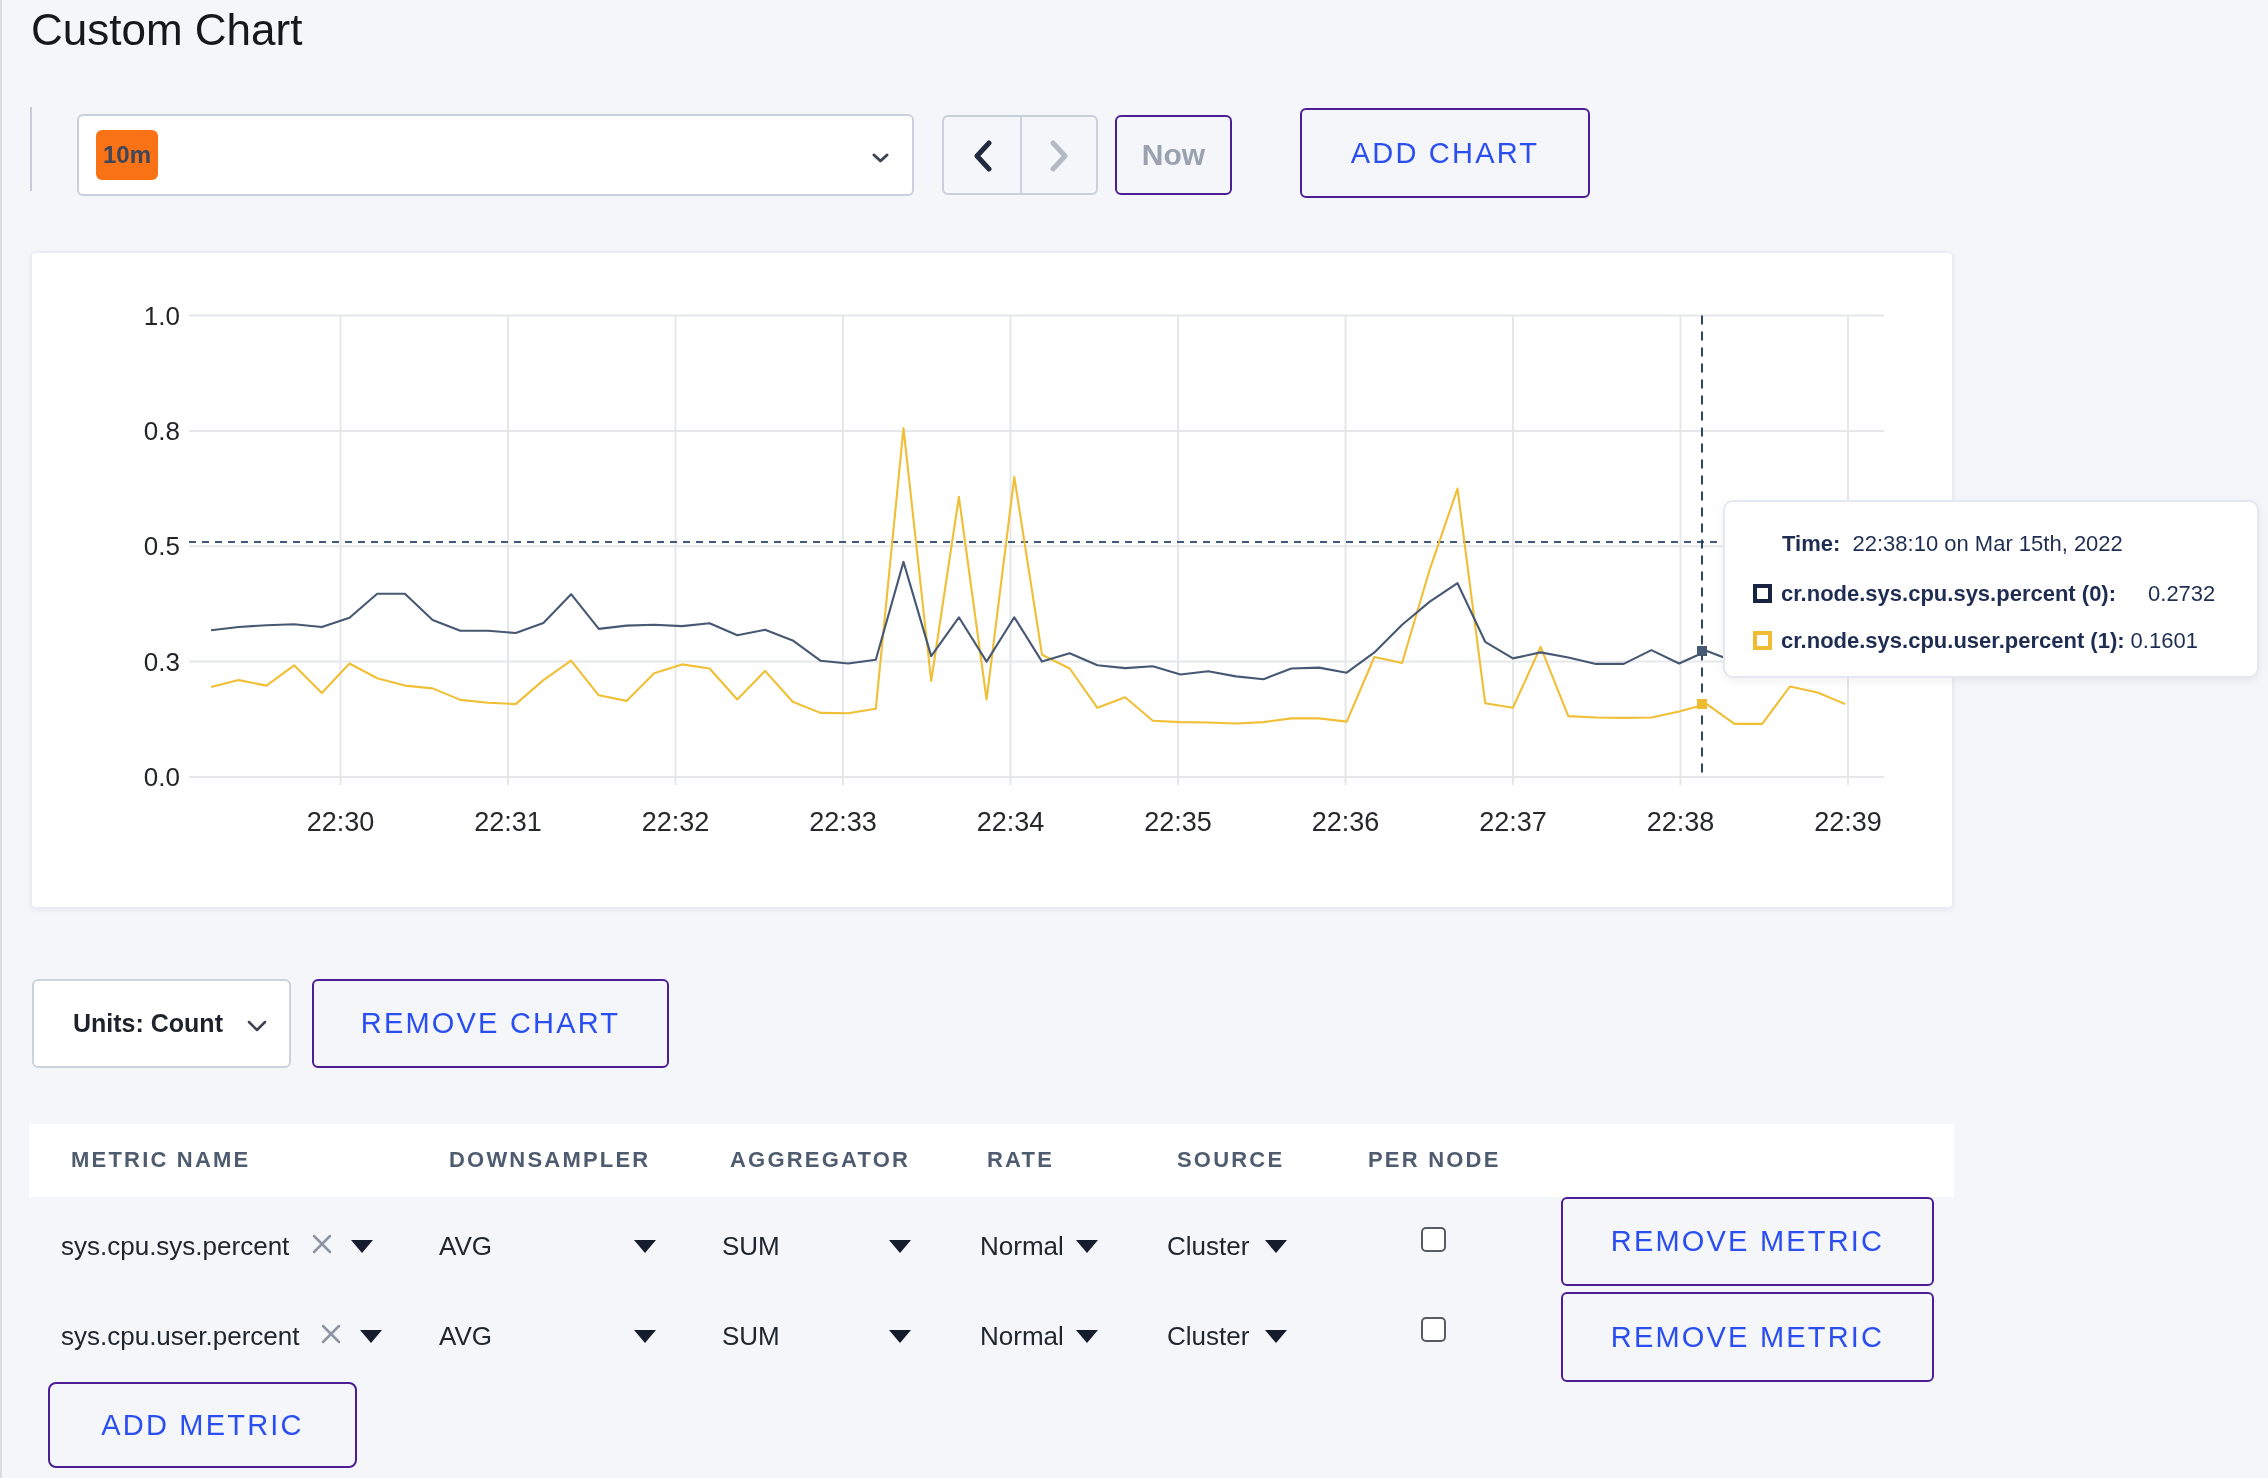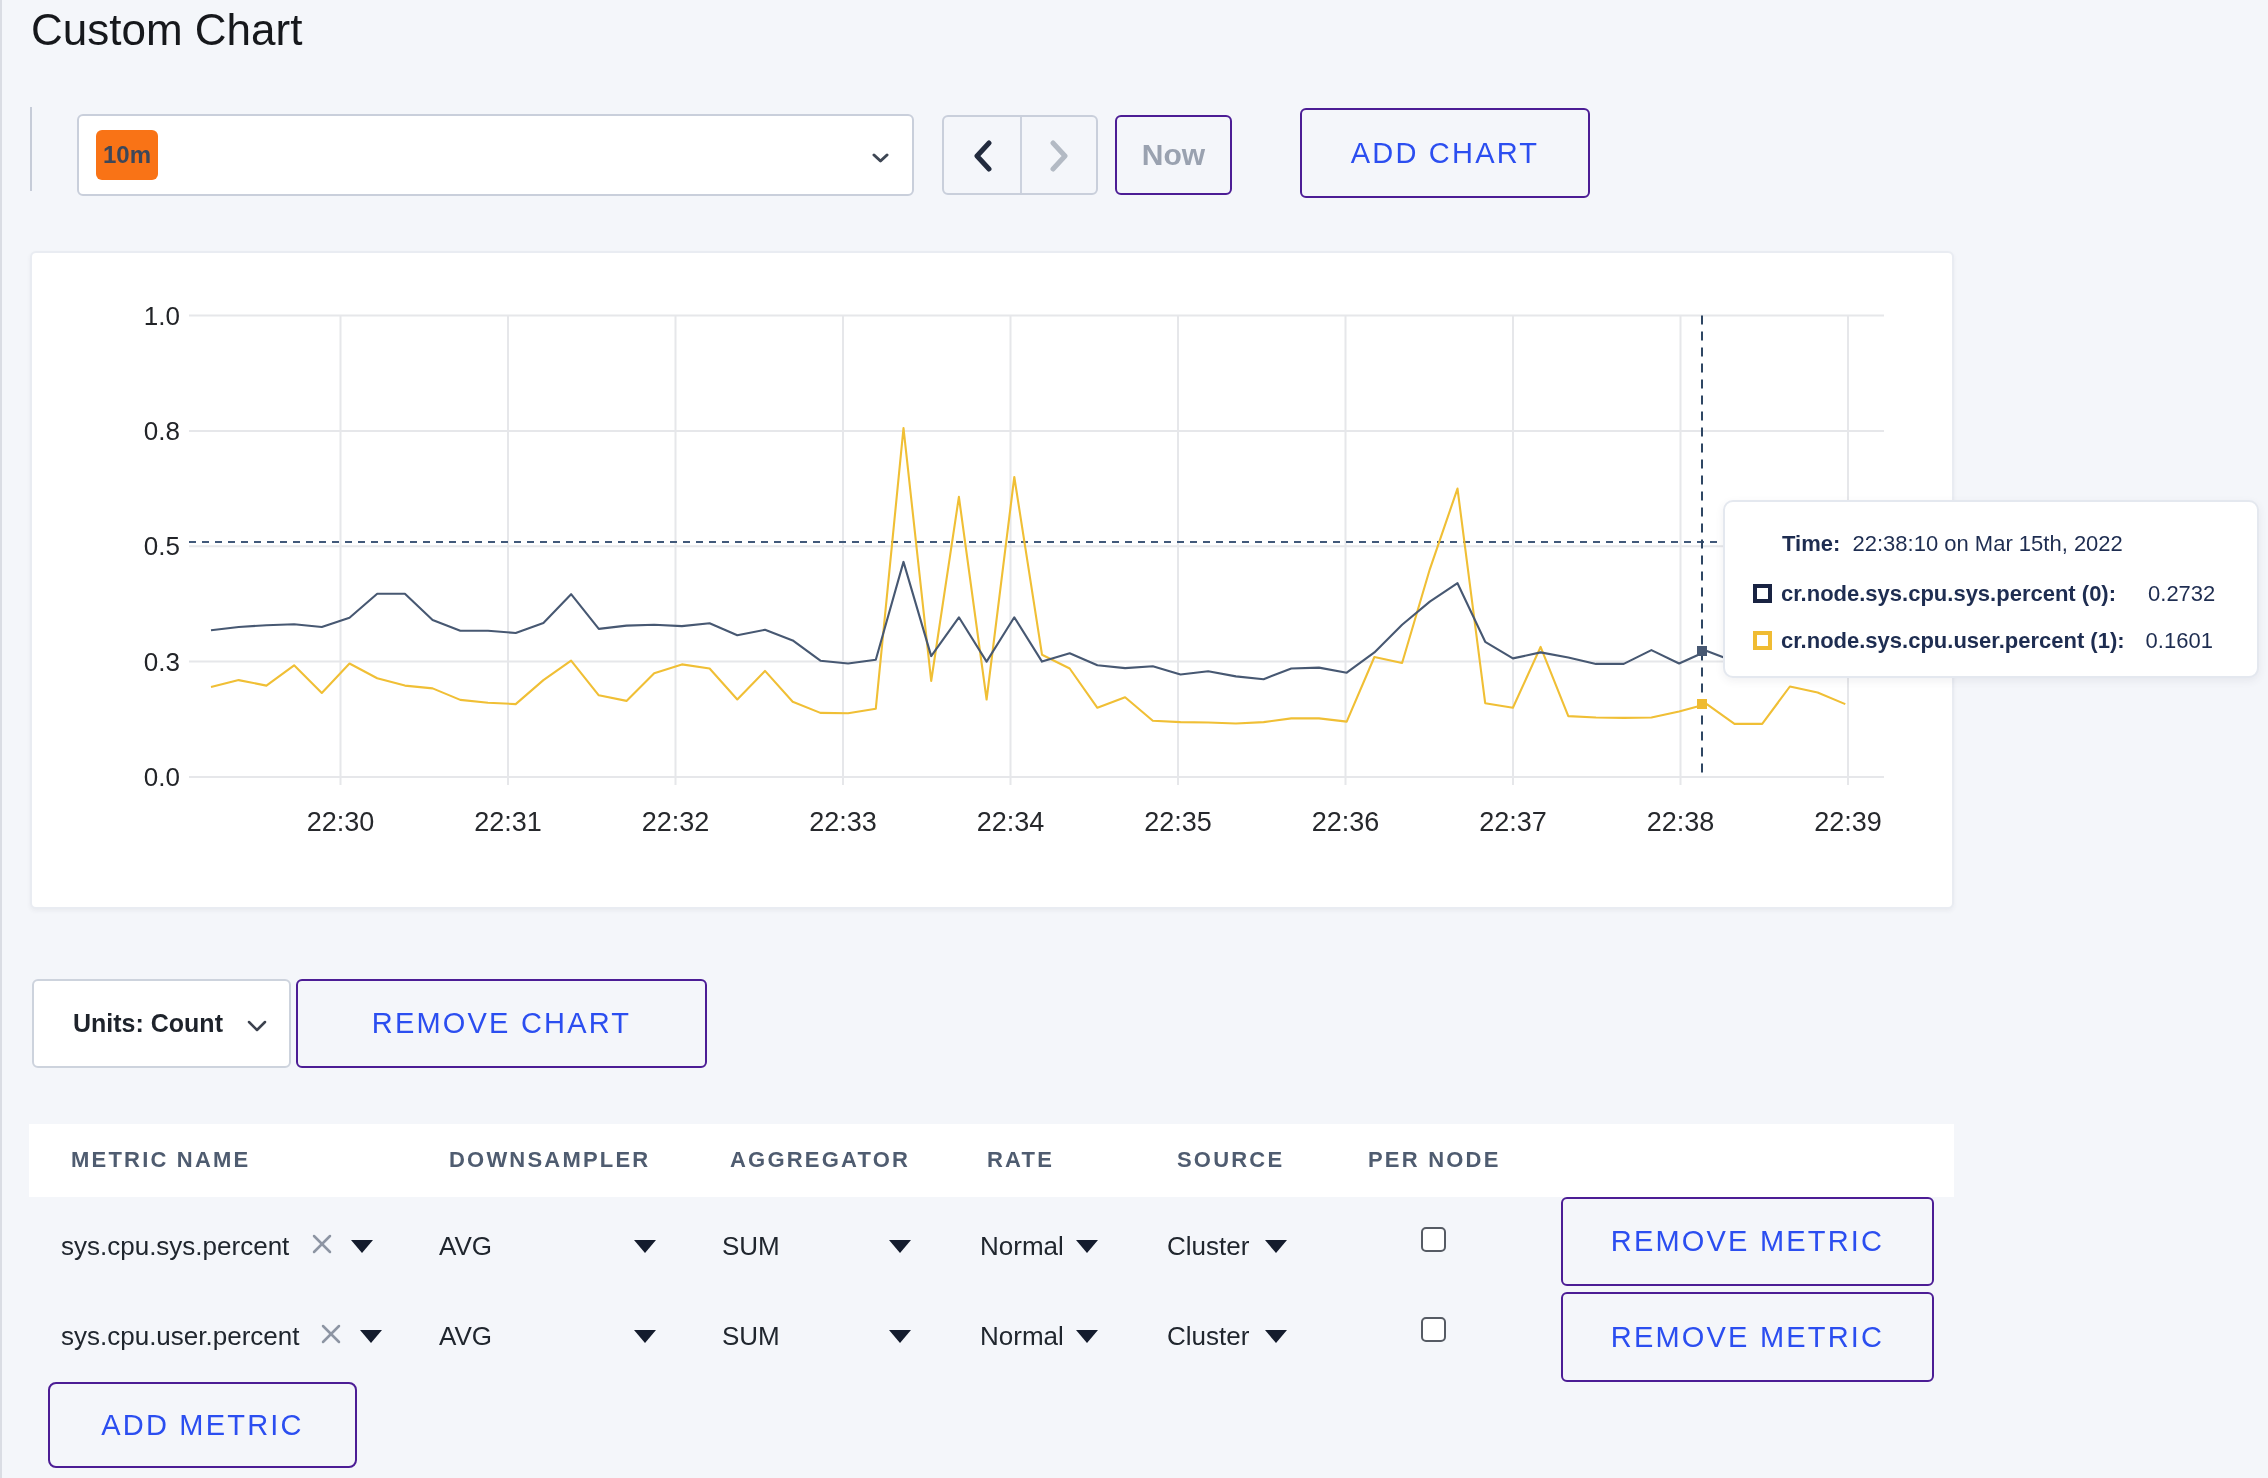--- a/index.html
+++ b/index.html
@@ -77,30 +77,30 @@
 <rect x="1667" y="395" width="10" height="10" fill="#475872"></rect>
 <rect x="1667" y="448" width="10" height="10" fill="#efbb32"></rect>
 </svg>
 </div>
 
 <div class="abs" style="left:1723px;top:500px;width:536px;height:178px;background:#fff;border:2px solid #e4e8ef;border-radius:10px;box-shadow:0 3px 8px rgba(60,70,90,.08);color:#1e2d51;font-size:22px">
   <div class="abs" style="left:57px;top:29px"><b>Time:</b>&nbsp; 22:38:10 on Mar 15th, 2022</div>
   <div class="abs" style="left:28px;top:82px;width:19px;height:19px;border:4px solid #192342"></div>
   <div class="abs" style="left:56px;top:79px"><b>cr.node.sys.cpu.sys.percent (0):</b><span style="margin-left:32px">0.2732</span></div>
   <div class="abs" style="left:28px;top:129px;width:19px;height:19px;border:4px solid #f0bc33"></div>
-  <div class="abs" style="left:56px;top:126px"><b>cr.node.sys.cpu.user.percent (1):</b><span style="margin-left:21px">0.1601</span></div>
+  <div class="abs" style="left:56px;top:126px"><b>cr.node.sys.cpu.user.percent (1):</b><span style="margin-left:6px">0.1601</span></div>
 </div>
 
 <div class="abs" style="left:32px;top:979px;width:259px;height:89px;background:#fff;border:2px solid #cdd3dd;border-radius:6px">
   <div class="abs" style="left:39px;top:0;height:85px;display:flex;align-items:center;font-size:25px;font-weight:700;color:#1e232b">Units: Count</div>
   <div class="abs" style="left:213px;top:37px"><svg width="20" height="12" viewBox="0 0 20 12">
         <polyline points="2,2 10.0,10 18,2" fill="none" stroke="#3c424e" stroke-width="2.5" stroke-linecap="round" stroke-linejoin="round"></polyline>
       </svg></div>
 </div>
-<div class="btn blue" style="left:296px;top:979px;width:411px;height:89px">REMOVE CHART</div>
+<div class="btn blue" style="left:312px;top:979px;width:357px;height:89px">REMOVE CHART</div>
 
 <div class="abs" style="left:29px;top:1124px;width:1925px;height:73px;background:#fff"></div>
 <div class="hdr" style="left:71px;top:1147px">METRIC NAME</div>
 <div class="hdr" style="left:449px;top:1147px">DOWNSAMPLER</div>
 <div class="hdr" style="left:730px;top:1147px">AGGREGATOR</div>
 <div class="hdr" style="left:987px;top:1147px">RATE</div>
 <div class="hdr" style="left:1177px;top:1147px">SOURCE</div>
 <div class="hdr" style="left:1368px;top:1147px">PER NODE</div>
 
 <div class="cell" style="left:61px;top:1231px">sys.cpu.sys.percent</div>

